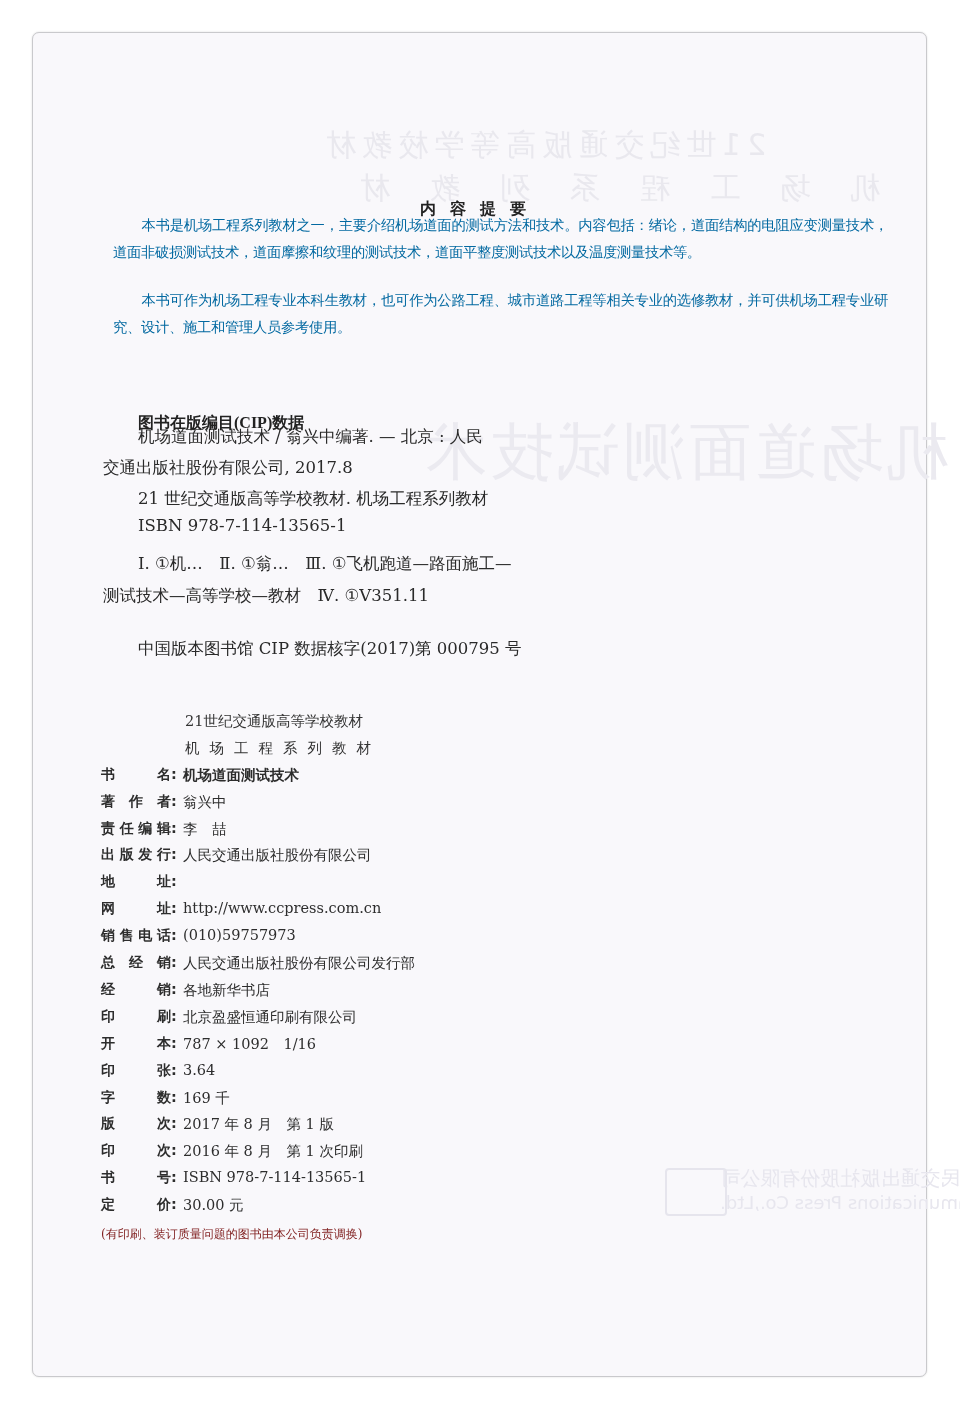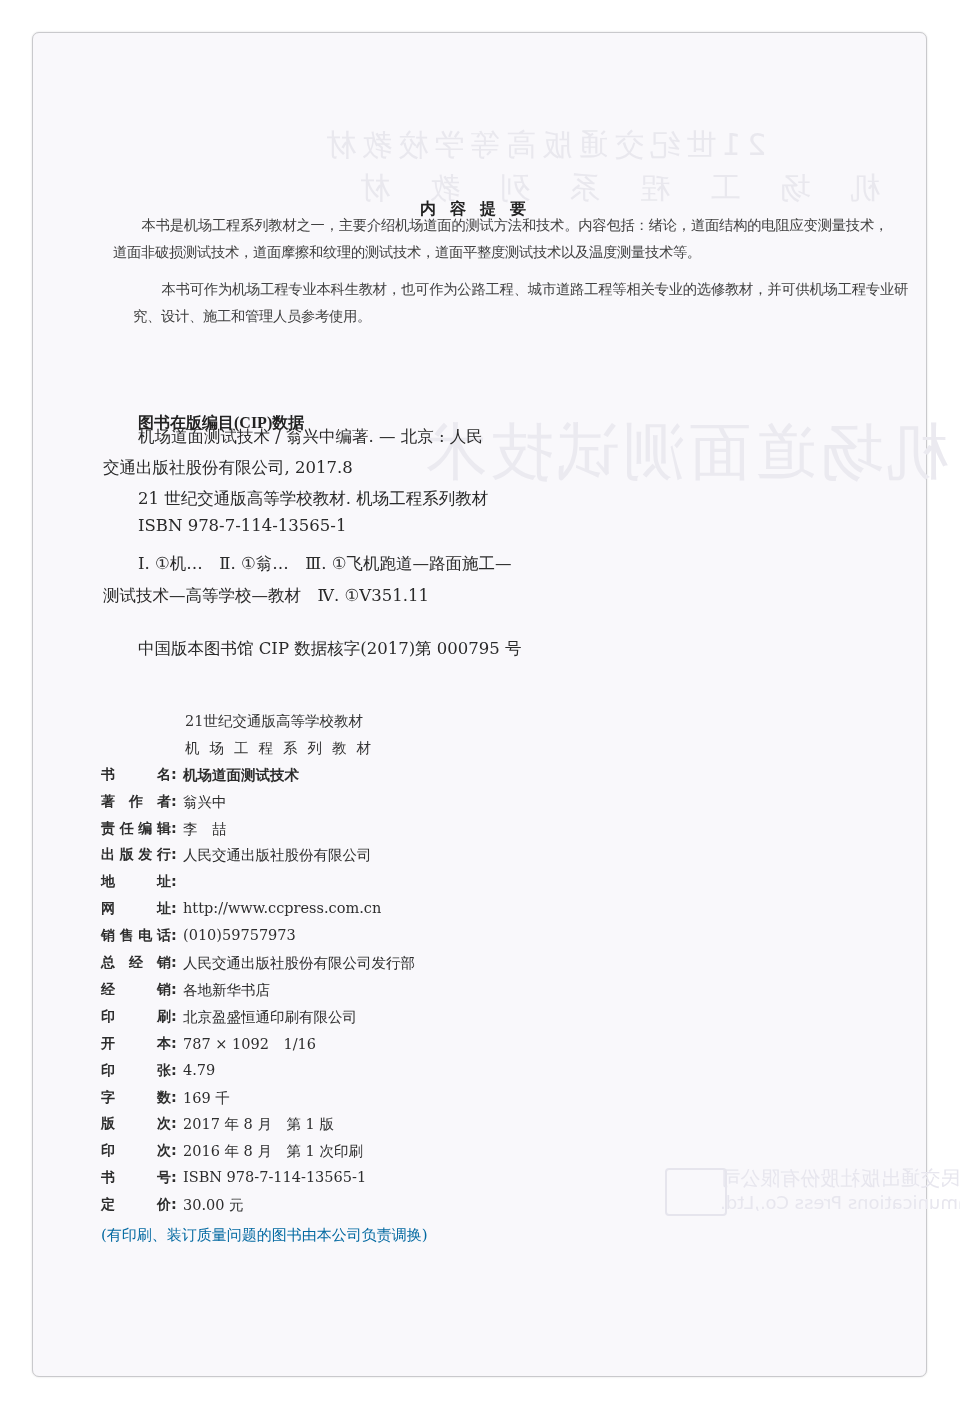--- a/index.html
+++ b/index.html
@@ -29,40 +29,40 @@
 
     .abs { position: absolute; white-space: nowrap; margin-top: 27px; }
 
     .summary-title {
       left: 0; width: 960px; text-align: center; top: 172px;
       font-family: "DejaVu Sans", sans-serif; font-weight: bold; font-size: 16px;
       letter-spacing: 14px; color: #222;
     }
     .para {
       position: absolute; left: 113px; width: 775px;
-      font-size: 14.3px; line-height: 26.5px; color: #404040; text-indent: 2em;
+      font-size: 14.3px; line-height: 26.5px; color: #0369a1; text-indent: 2em;
       text-align: justify; letter-spacing: -0.3px;
     }
     .para1 { top: 212px; }
-    .para2 { top: 276px; margin-left: 20px; }
+    .para2 { top: 287px; }
 
     .cip-head { left: 138px; top: 386px; font-family: Liberation Serif, serif; font-weight: bold; font-size: 16px; color:#222; }
     .cip { position:absolute; left: 103px; font-size: 16.5px; color:#2a2a2a; white-space: nowrap; }
     .ind { padding-left: 35px; }
 
     .series { position:absolute; left: 185px; font-size: 14.5px; color:#333; white-space: nowrap; }
     .series2 { letter-spacing: 10px; }
 
     .row { position: absolute; left: 101px; font-size: 14.5px; color: #2d2d2d; white-space: nowrap; display:flex; }
     .lbl { font-family: "DejaVu Sans", sans-serif; font-weight: bold; font-size: 14px; width: 70px;
       display:flex; justify-content: space-between; }
     .colon { font-family: "DejaVu Sans", sans-serif; font-weight: bold; width: 12px; }
     .val { }
     .val.bold { font-family: "DejaVu Sans", sans-serif; font-weight: bold; }
-    .note { position:absolute; left: 101px; top: 1226px; font-size: 15px; color:#0369a1; white-space:nowrap; }
+    .note { position:absolute; left: 101px; top: 1226px; font-size: 12px; color:#7f1d1d; white-space:nowrap; }
   </style>
 </head>
 <body>
 
 <div class="page"></div>
 
 <div class="ghost ghost1">21世纪交通版高等学校教材</div>
 <div class="ghost ghost2">机场工程系列教材</div>
 <div class="ghost ghost3">机场道面测试技术</div>
 <div class="ghost-logo"></div>
@@ -180,21 +180,21 @@
       </span>
       <span class="colon">:</span>
       <span class="val">787 × 1092　1/16</span>
     </div>
     <div class="row" style="top: 1062px;">
       <span class="lbl">
         <span>印</span>
         <span>张</span>
       </span>
       <span class="colon">:</span>
-      <span class="val">4.79</span>
+      <span class="val">3.64</span>
     </div>
     <div class="row" style="top: 1089px;">
       <span class="lbl">
         <span>字</span>
         <span>数</span>
       </span>
       <span class="colon">:</span>
       <span class="val">169 千</span>
     </div>
     <div class="row" style="top: 1115px;">

